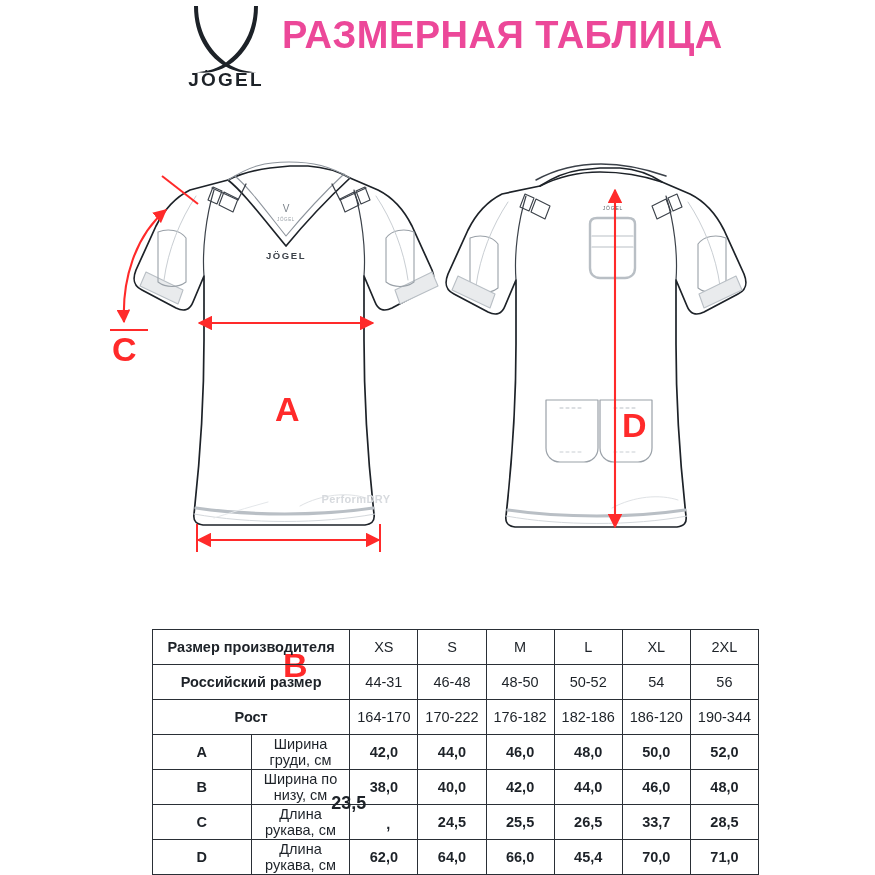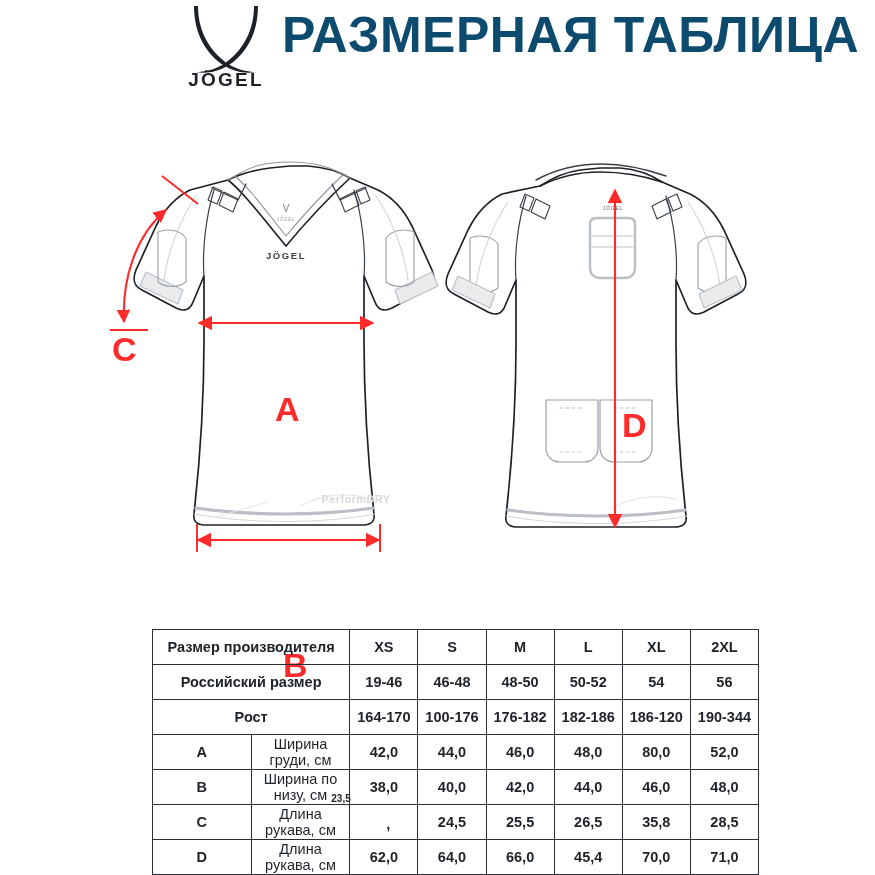--- a/index.html
+++ b/index.html
@@ -13,22 +13,22 @@
     position:relative;
   }
   #root{position:relative;width:875px;height:875px;}
 
   
   .header{position:absolute;left:0;top:0;width:875px;height:100px;}
   .logo{position:absolute;left:176px;top:2px;width:100px;height:88px;}
   .logo svg{display:block;}
   .title{
     position:absolute;left:282px;top:6px;
-    font-size:50px;font-weight:bold;letter-spacing:0.5px;
-    color:#0c4a6e;white-space:nowrap;line-height:58px;
+    font-size:38px;font-weight:bold;letter-spacing:0.5px;
+    color:#ec4899;white-space:nowrap;line-height:58px;
   }
 
   
   .figures{position:absolute;left:0;top:100px;width:875px;height:510px;}
   .figures svg{display:block;position:absolute;left:0;top:0;}
 
   .lbl{
     position:absolute;color:#ff2a2a;font-weight:bold;
     font-family:"Liberation Sans","DejaVu Sans",sans-serif;
     line-height:1;
@@ -53,29 +53,29 @@
     vertical-align:middle;
     font-size:14.5px;
     color:#1d2228;
     padding:0 2px;
     box-sizing:border-box;
   }
   td.hdr{font-weight:bold;font-size:15.5px;}
   td.letter{width:28px;font-weight:bold;font-size:16px;}
   td.desc{text-align:left;padding-left:11px;font-size:14.5px;}
   td.val{width:68px;font-weight:bold;font-size:14.5px;}
-  td.valhdr{width:68px;font-weight:bold;font-size:15.5px;}
+  td.valhdr{width:68px;font-weight:normal;font-size:15.5px;}
   .spanlabel{width:197px;}
   .lblcell{width:169px;margin-left:34px;}
 
   
   td.glitch{position:relative;}
   .glitch-num{
     position:absolute;left:-19px;top:-12px;
-    font-size:10px;font-weight:bold;color:#1d2228;
+    font-size:18px;font-weight:bold;color:#1d2228;
     white-space:nowrap;
   }
   .glitch-comma{
     position:absolute;left:36px;top:11px;
     font-size:14.5px;font-weight:bold;color:#1d2228;
   }
 </style>
 </head>
 <body>
 
@@ -275,44 +275,44 @@
             <td class="hdr spanlabel" colspan="2">Размер производителя</td>
             <td class="valhdr">XS</td>
             <td class="valhdr">S</td>
             <td class="valhdr">M</td>
             <td class="valhdr">L</td>
             <td class="valhdr">XL</td>
             <td class="valhdr">2XL</td>
           </tr>
           <tr>
             <td class="hdr spanlabel" colspan="2">Российский размер</td>
-            <td class="valhdr">19-46</td>
+            <td class="valhdr">44-31</td>
             <td class="valhdr">46-48</td>
             <td class="valhdr">48-50</td>
             <td class="valhdr">50-52</td>
             <td class="valhdr">54</td>
             <td class="valhdr">56</td>
           </tr>
           <tr>
             <td class="hdr spanlabel" colspan="2">Рост</td>
             <td class="valhdr">164-170</td>
-            <td class="valhdr">100-176</td>
+            <td class="valhdr">170-222</td>
             <td class="valhdr">176-182</td>
             <td class="valhdr">182-186</td>
             <td class="valhdr">186-120</td>
             <td class="valhdr">190-344</td>
           </tr>
           <tr>
             <td class="letter">A</td>
             <td class="desc lblcell">Ширина груди, см</td>
             <td class="val">42,0</td>
             <td class="val">44,0</td>
             <td class="val">46,0</td>
             <td class="val">48,0</td>
-            <td class="val">80,0</td>
+            <td class="val">50,0</td>
             <td class="val">52,0</td>
           </tr>
           <tr>
             <td class="letter">B</td>
             <td class="desc lblcell">Ширина по низу, см</td>
             <td class="val">38,0</td>
             <td class="val">40,0</td>
             <td class="val">42,0</td>
             <td class="val">44,0</td>
             <td class="val">46,0</td>
@@ -321,21 +321,21 @@
           <tr>
             <td class="letter">C</td>
             <td class="desc lblcell">Длина рукава, см</td>
             <td class="val glitch">
               <span class="glitch-num">23,5</span>
               <span class="glitch-comma">,</span>
             </td>
             <td class="val">24,5</td>
             <td class="val">25,5</td>
             <td class="val">26,5</td>
-            <td class="val">35,8</td>
+            <td class="val">33,7</td>
             <td class="val">28,5</td>
           </tr>
           <tr>
             <td class="letter">D</td>
             <td class="desc lblcell">Длина рукава, см</td>
             <td class="val">62,0</td>
             <td class="val">64,0</td>
             <td class="val">66,0</td>
             <td class="val">45,4</td>
             <td class="val">70,0</td>

